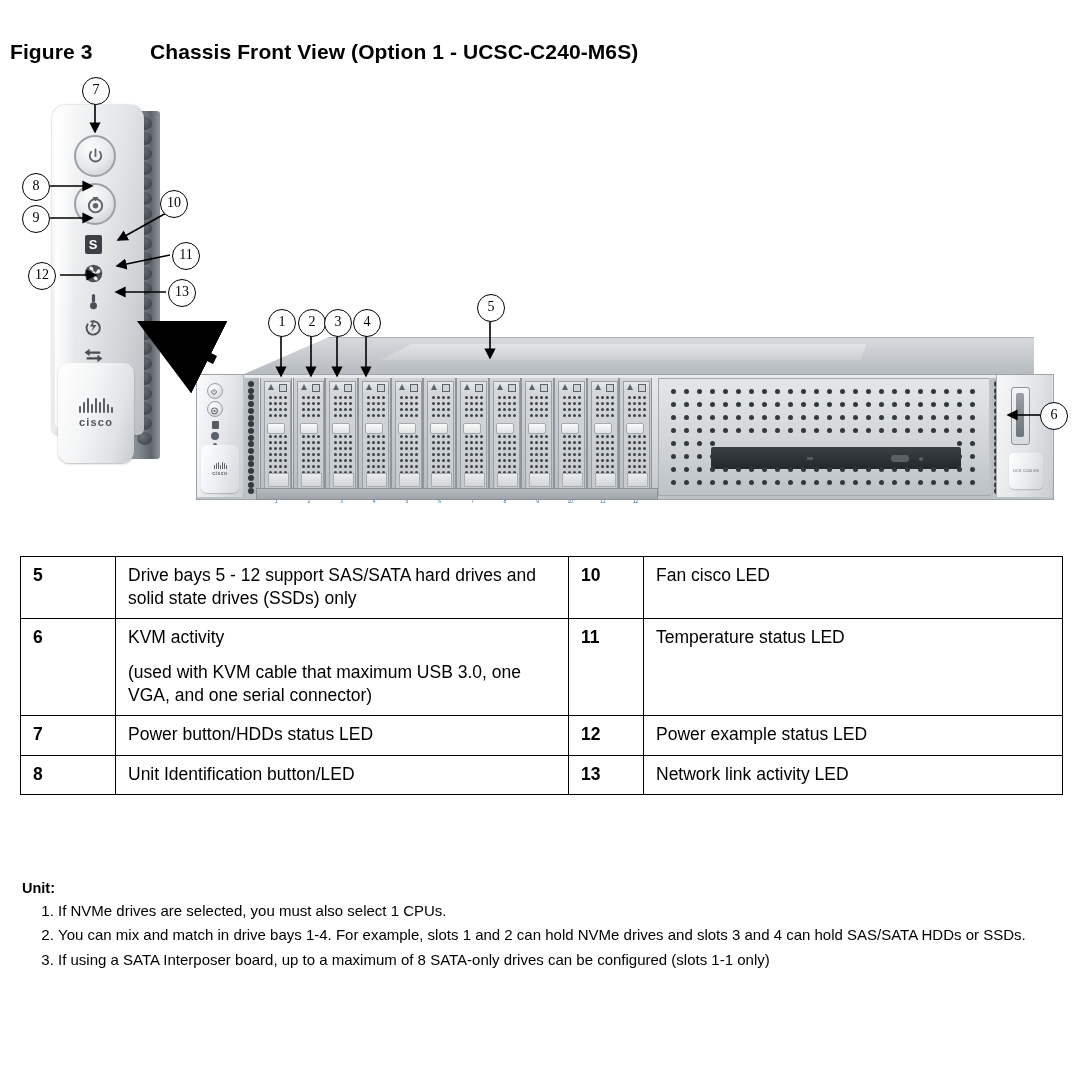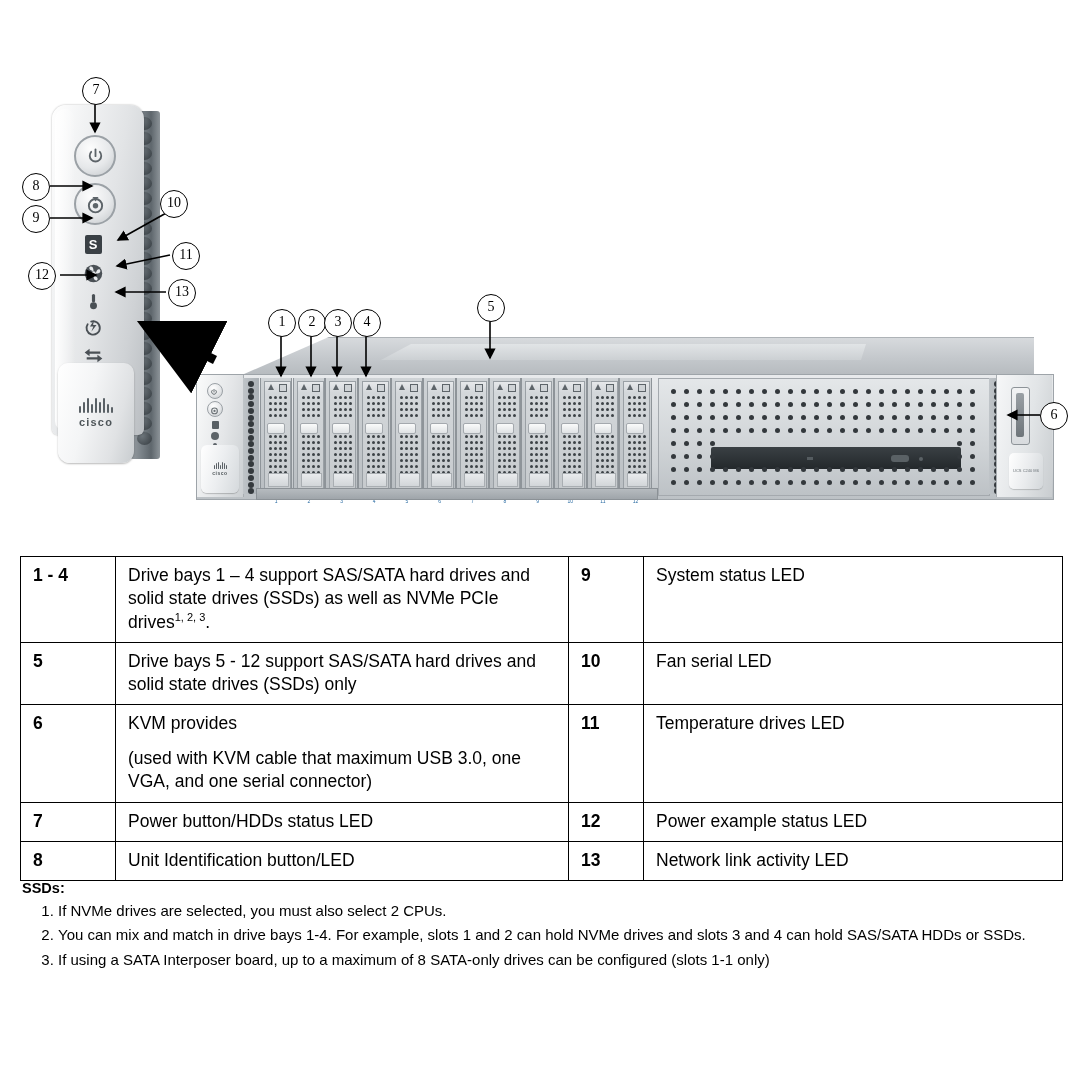--- a/index.html
+++ b/index.html
@@ -230,20 +230,23 @@
   .notes{position:absolute;left:22px;top:880px;width:1040px;font-size:15px;}
   .notes .hdr{font-weight:bold;font-size:14.5px;margin-bottom:4px;}
   .notes ol{margin:0;padding-left:36px;}
   .notes li{margin-bottom:3px;line-height:1.42;}
 </style>
 </head>
 <body>
 
 <div class="page">
 
+  <div class="fig-title">
+    <span class="lbl">Figure 3</span><span>Chassis Front View (Option 1 - UCSC-C240-M6S)</span>
+  </div>
 
   <div class="figure">
 
     <svg class="leaders" viewBox="0 0 1080 475">
       <defs>
         <marker id="ah" markerWidth="7" markerHeight="7" refX="6" refY="3.5" orient="auto">
           <polygon points="0,0 7,3.5 0,7" fill="#000"></polygon>
         </marker>
         <marker id="ahb" markerWidth="9" markerHeight="9" refX="8" refY="4.5" orient="auto">
           <polygon points="0,0 9,4.5 0,9" fill="#000"></polygon>
@@ -1355,57 +1358,51 @@
           <div class="slot"></div>
         </div>
         <div class="right-label">UCS C240 M6</div>
       </div>
     </div>
   </div>
 
   <table class="legend">
     <tbody>
       <tr>
-        <td class="num">1 - 4</td>
-        <td class="desc"><span>Drive bays 1 – 4 support SAS/SATA hard drives and solid state drives (SSDs) as well as NVMe PCIe drives</span><span class="sup">1, 2, 3</span><span>.</span></td>
-        <td class="num right">9</td>
-        <td class="desc2">System status LED</td>
-      </tr>
-      <tr>
         <td class="num">5</td>
         <td class="desc">Drive bays 5 - 12 support SAS/SATA hard drives and solid state drives (SSDs) only</td>
         <td class="num right">10</td>
-        <td class="desc2">Fan serial LED</td>
+        <td class="desc2">Fan cisco LED</td>
       </tr>
       <tr>
         <td class="num">6</td>
         <td class="desc">
-          <span>KVM provides</span>
+          <span>KVM activity</span>
           <span class="gap"></span>
           <span>(used with KVM cable that maximum USB 3.0, one VGA, and one serial connector)</span>
         </td>
         <td class="num right">11</td>
-        <td class="desc2">Temperature drives LED</td>
+        <td class="desc2">Temperature status LED</td>
       </tr>
       <tr>
         <td class="num">7</td>
         <td class="desc">Power button/HDDs status LED</td>
         <td class="num right">12</td>
         <td class="desc2">Power example status LED</td>
       </tr>
       <tr>
         <td class="num">8</td>
         <td class="desc">Unit Identification button/LED</td>
         <td class="num right">13</td>
         <td class="desc2">Network link activity LED</td>
       </tr>
     </tbody>
   </table>
 
   <div class="notes">
-    <div class="hdr">SSDs:</div>
+    <div class="hdr">Unit:</div>
     <ol>
-      <li>If NVMe drives are selected, you must also select 2 CPUs.</li>
+      <li>If NVMe drives are selected, you must also select 1 CPUs.</li>
       <li>You can mix and match in drive bays 1-4. For example, slots 1 and 2 can hold NVMe drives and slots 3 and 4 can hold SAS/SATA HDDs or SSDs.</li>
       <li>If using a SATA Interposer board, up to a maximum of 8 SATA-only drives can be configured (slots 1-1 only)</li>
     </ol>
   </div>
 </div>
 
 </body></html>

